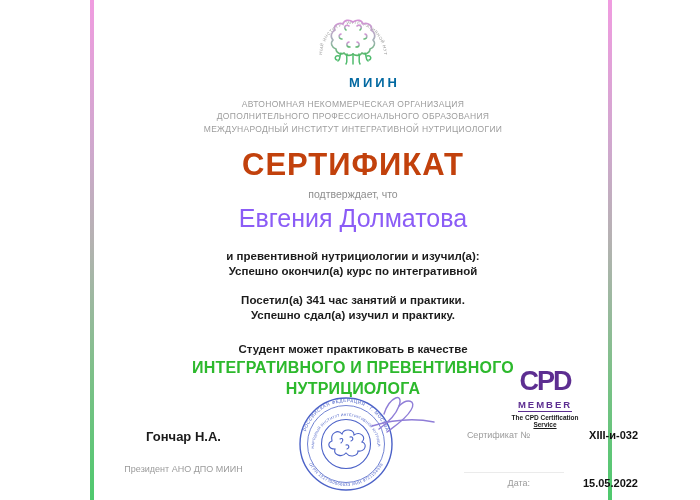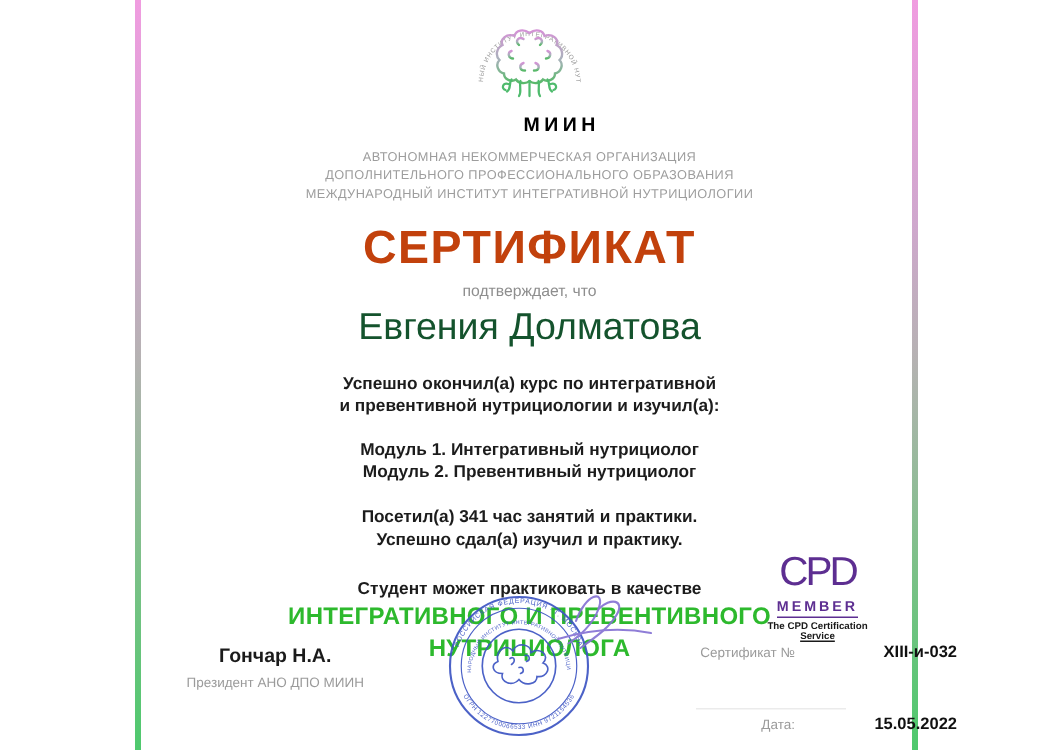--- a/index.html
+++ b/index.html
@@ -8,43 +8,43 @@
     overflow:hidden;font-family:"Liberation Sans",sans-serif;color:#1c1c1c;
   }
   .side-bar{position:absolute;top:0;width:4px;height:500px;
     background:linear-gradient(180deg,#f09ce0 0%,#cfa8cd 30%,#b5b2b2 48%,#7fc08a 74%,#4ec96d 100%);}
   .side-bar.left{left:90px}
   .side-bar.right{left:608px}
 
   .content{position:absolute;left:94px;right:88px;top:0;text-align:center;}
 
   .logo-svg{display:block;margin:11px auto 0;width:150px;height:64px;}
-  .logo-acronym{font-size:13px;font-weight:bold;letter-spacing:3px;color:#000000;margin-top:0;text-indent:3px;padding-left:40px;}
+  .logo-acronym{font-size:13px;font-weight:bold;letter-spacing:3px;color:#0369a1;margin-top:0;text-indent:3px;padding-left:40px;}
 
   .org{margin-top:8px;font-size:8.5px;line-height:1.45;color:#9d9d9d;letter-spacing:.3px;}
 
   .title{margin-top:12px;font-size:31px;font-weight:bold;letter-spacing:1px;color:#c2410c;}
   .confirms{margin-top:5px;font-size:10.5px;color:#8e8e8e;}
-  .recipient{margin-top:4px;font-size:25px;font-weight:normal;color:#14532d;}
+  .recipient{margin-top:4px;font-size:25px;font-weight:normal;color:#8b5cf6;}
 
   .para{font-size:11.5px;font-weight:bold;color:#1c1c1c;line-height:1.32;}
   .p-course{margin-top:16px}
   .p-modules{margin-top:14px}
   .p-results{margin-top:14px}
   .p-intro{margin-top:18px}
   .qualification{margin-top:1px;font-size:16px;font-weight:bold;color:#2db92d;line-height:1.3;letter-spacing:.2px;}
 
   .signer{position:absolute;left:96px;top:429px;width:175px;text-align:center;}
   .signer-name{font-size:13px;font-weight:bold;color:#1b1b1b;}
-  .signer-title{margin-top:6px;font-size:9px;color:#9b9b9b;}
+  .signer-title{margin-top:20px;font-size:9px;color:#9b9b9b;}
 
   .stamp-svg{position:absolute;left:278px;top:390px;width:162px;height:108px;opacity:.92;}
 
   .cpd{position:absolute;left:501px;top:368px;width:88px;text-align:center;line-height:1;}
-  .cpd-acronym{font-size:27px;font-weight:normal;letter-spacing:-2px;color:#5d2e91;}
+  .cpd-acronym{font-size:27px;font-weight:bold;letter-spacing:-2px;color:#5d2e91;}
   .cpd-member{display:inline-block;font-size:9.5px;font-weight:bold;letter-spacing:2px;color:#5d2e91;
     border-bottom:1.5px solid #5d2e91;padding-bottom:1px;margin-top:1px;}
   .cpd-caption{margin-top:2px;font-size:6.5px;font-weight:bold;color:#1a1a1a;line-height:1.2;}
   .cpd-caption-2{text-decoration:underline;}
 
   .details{position:absolute;left:452px;top:429px;display:grid;
     grid-template-columns:78px 72px;column-gap:8px;row-gap:10px;align-items:center;gap:36px;}
   .detail-label{font-size:9px;color:#9b9b9b;text-align:right;}
   .detail-value{font-size:11px;font-weight:bold;color:#111111;text-align:right;}
   .details-rule{position:absolute;left:464px;top:472px;width:100px;height:1px;background:#ebebeb;}
@@ -96,28 +96,24 @@
       <div>АВТОНОМНАЯ НЕКОММЕРЧЕСКАЯ ОРГАНИЗАЦИЯ</div>
       <div>ДОПОЛНИТЕЛЬНОГО ПРОФЕССИОНАЛЬНОГО ОБРАЗОВАНИЯ</div>
       <div>МЕЖДУНАРОДНЫЙ ИНСТИТУТ ИНТЕГРАТИВНОЙ НУТРИЦИОЛОГИИ</div>
     </div>
 
     <div class="title">СЕРТИФИКАТ</div>
     <div class="confirms">подтверждает, что</div>
     <div class="recipient">Евгения Долматова</div>
 
     <div class="para p-course">
+      <div>и превентивной нутрициологии и изучил(а):</div>
       <div>Успешно окончил(а) курс по интегративной</div>
-      <div>и превентивной нутрициологии и изучил(а):</div>
     </div>
 
-    <div class="para p-modules">
-      <div>Модуль 1. Интегративный нутрициолог</div>
-      <div>Модуль 2. Превентивный нутрициолог</div>
-    </div>
 
     <div class="para p-results">
       <div>Посетил(а) 341 час занятий и практики.</div>
       <div>Успешно сдал(а) изучил и практику.</div>
     </div>
 
     <div class="para p-intro">Студент может практиковать в качестве</div>
     <div class="qualification">
       <div>ИНТЕГРАТИВНОГО И ПРЕВЕНТИВНОГО</div>
       <div>НУТРИЦИОЛОГА</div>

